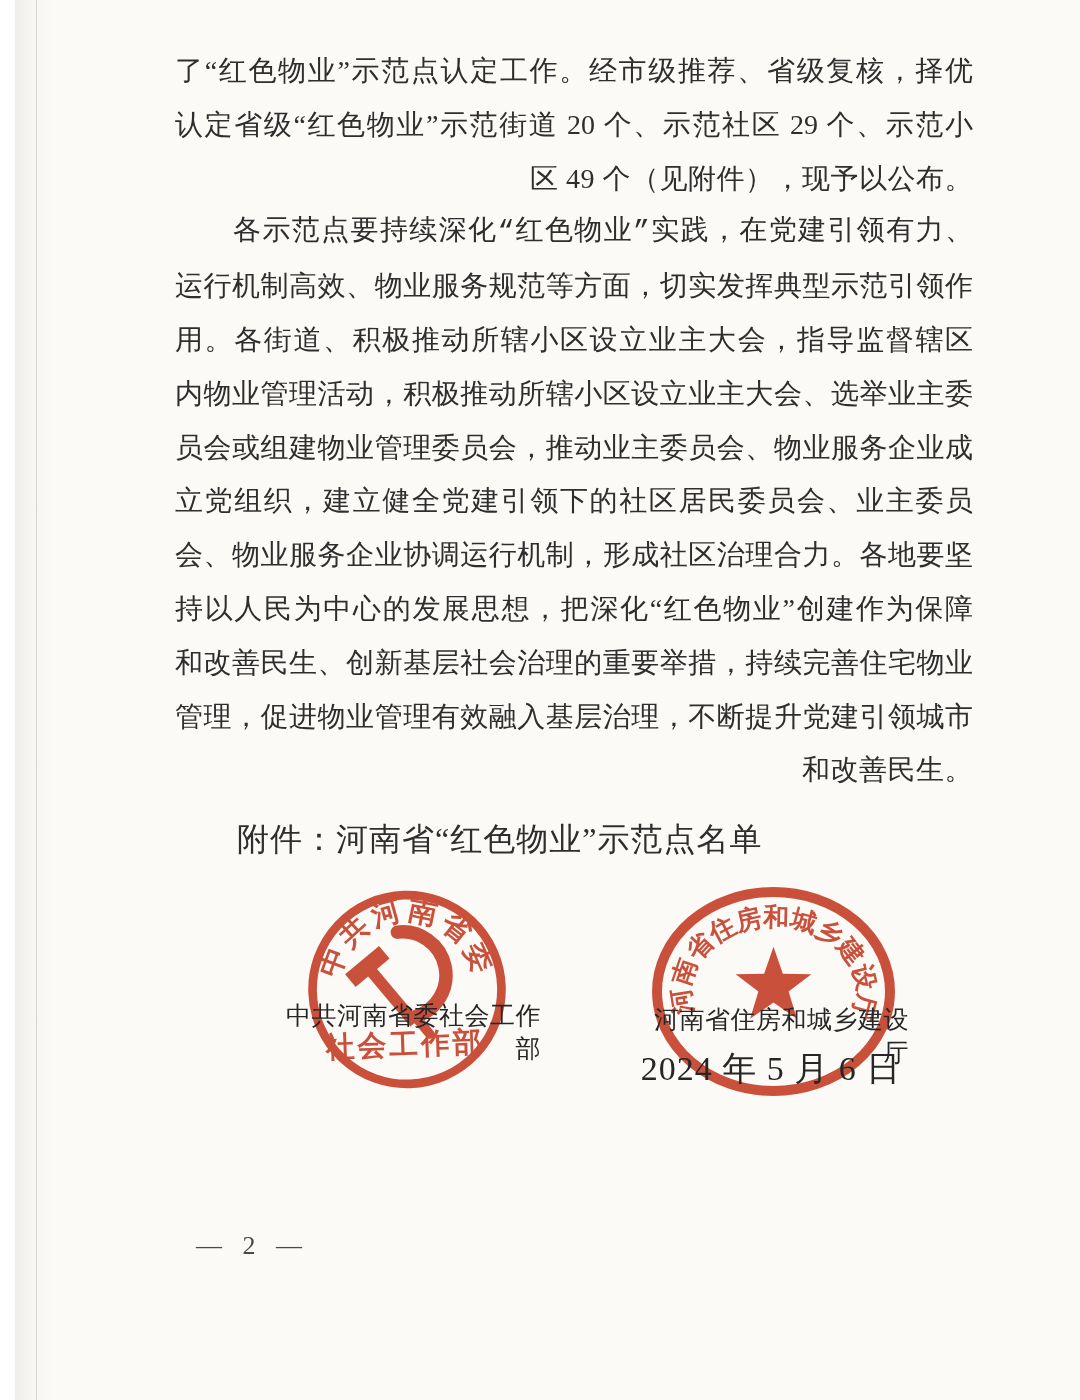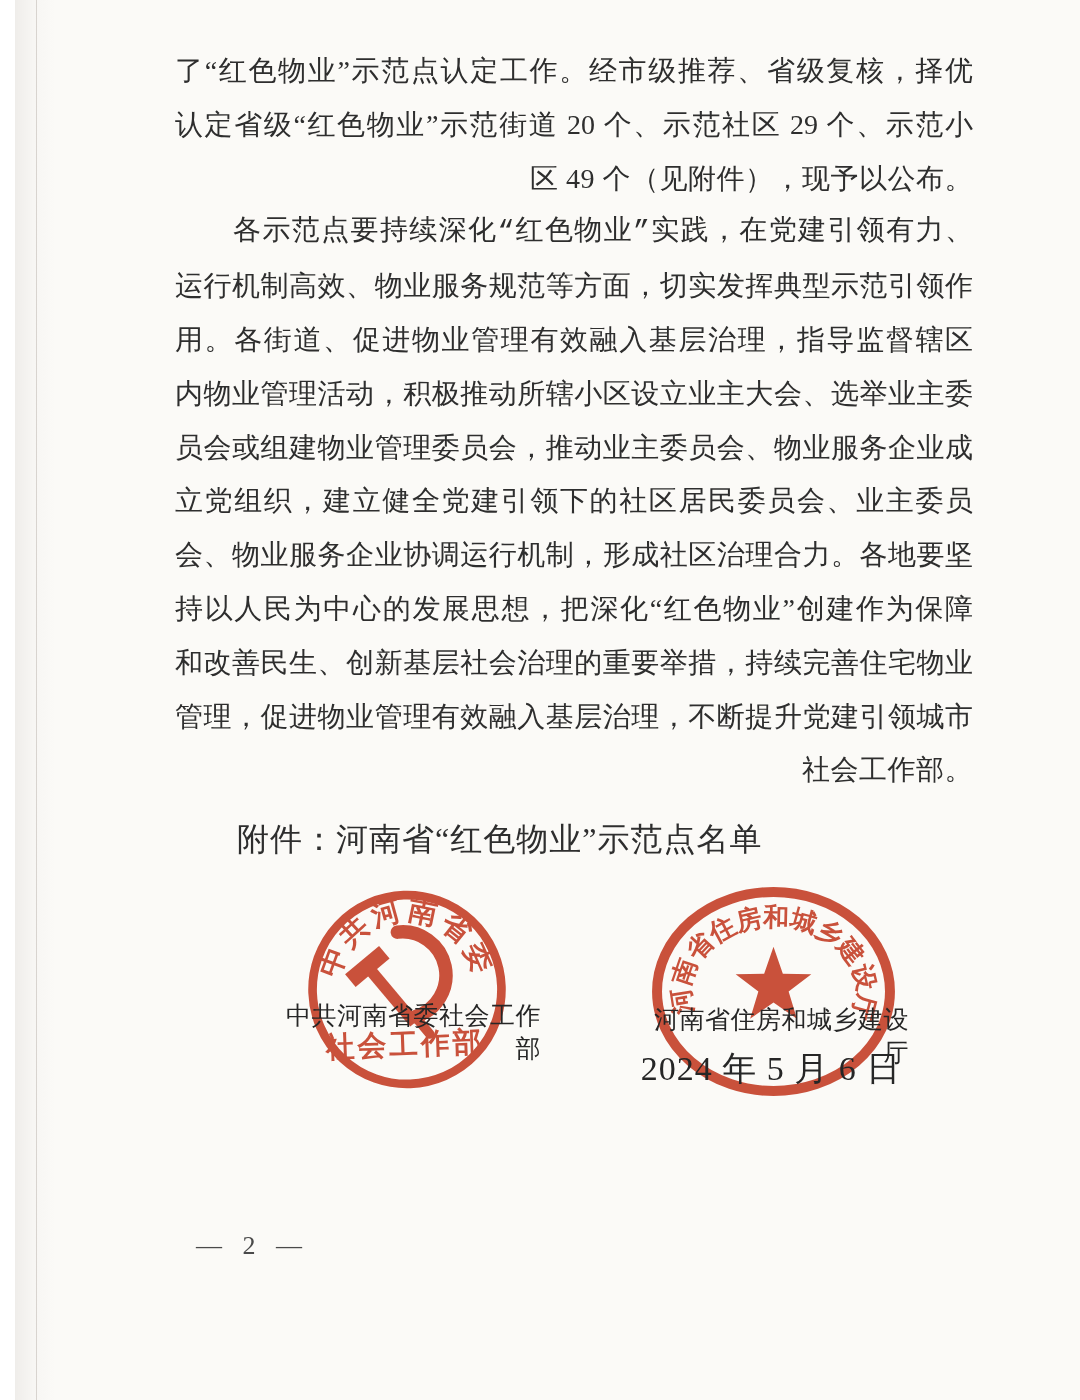--- a/index.html
+++ b/index.html
@@ -62,29 +62,29 @@
 
 <div class="page">
   <div class="scan-edge"></div>
 
   <div class="doc-body">
     <div class="line j">了“红色物业”示范点认定工作。经市级推荐、省级复核，择优</div>
     <div class="line j">认定省级“红色物业”示范街道 20 个、示范社区 29 个、示范小</div>
     <div class="line">区 49 个（见附件），现予以公布。</div>
     <div class="line j indent">各示范点要持续深化“红色物业”实践，在党建引领有力、</div>
     <div class="line j">运行机制高效、物业服务规范等方面，切实发挥典型示范引领作</div>
-    <div class="line j">用。各街道、促进物业管理有效融入基层治理，指导监督辖区</div>
+    <div class="line j">用。各街道、积极推动所辖小区设立业主大会，指导监督辖区</div>
     <div class="line j">内物业管理活动，积极推动所辖小区设立业主大会、选举业主委</div>
     <div class="line j">员会或组建物业管理委员会，推动业主委员会、物业服务企业成</div>
     <div class="line j">立党组织，建立健全党建引领下的社区居民委员会、业主委员</div>
     <div class="line j">会、物业服务企业协调运行机制，形成社区治理合力。各地要坚</div>
     <div class="line j">持以人民为中心的发展思想，把深化“红色物业”创建作为保障</div>
     <div class="line j">和改善民生、创新基层社会治理的重要举措，持续完善住宅物业</div>
     <div class="line j">管理，促进物业管理有效融入基层治理，不断提升党建引领城市</div>
-    <div class="line">社会工作部。</div>
+    <div class="line">和改善民生。</div>
   </div>
 
   <div class="attachment">附件：河南省“红色物业”示范点名单</div>
 
   <svg class="seal seal-left" viewBox="0 0 220 220" xmlns="http://www.w3.org/2000/svg">
     <defs>
       <path id="arcL" d="M 38.7 100 A 72 72 0 0 1 181.3 100" fill="none"></path>
     </defs>
     <circle cx="110" cy="110" r="98" fill="none" stroke="#c63a22" stroke-width="9"></circle>
     <text font-size="30" fill="#c63a22" font-weight="bold">

